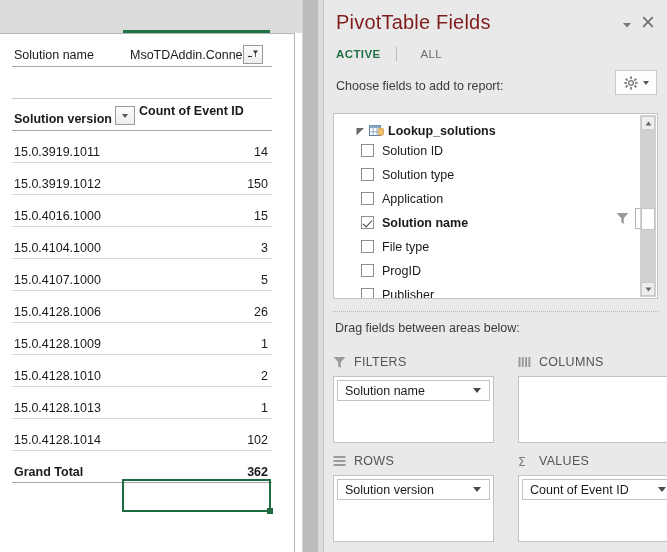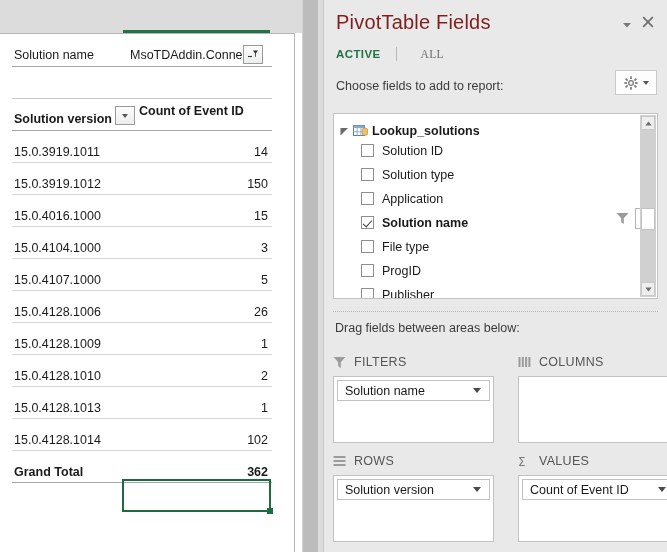--- a/index.html
+++ b/index.html
@@ -139,21 +139,21 @@
     cursor: pointer;
   }
   .tabs {
     position: absolute; left: 12px; top: 44px; height: 20px;
   }
   .tab {
     display: inline-block; font-size: 11.5px; letter-spacing: .4px;
     vertical-align: middle;
   }
   .tab.active { color: #217346; font-weight: bold; }
-  .tab.inactive { color: #6d6d6d; margin-left: 19px; font-family: Liberation Serif, serif; }
+  .tab.inactive { color: #6d6d6d; margin-left: 19px; }
   .tab-sep {
     display: inline-block; width: 1px; height: 14px; background: #b9b9b9;
     margin-left: 11px; vertical-align: middle;
   }
   .choose-label {
     position: absolute; left: 12px; top: 79px;
     font-size: 12.5px; color: #3b3b3b;
   }
   .gear-btn {
     position: absolute; left: 291px; top: 70px; width: 42px; height: 25px;
@@ -162,21 +162,21 @@
     cursor: pointer;
   }
 
   
   .fieldlist {
     position: absolute; left: 9px; top: 113px; width: 325px; height: 186px;
     background: #ffffff; border: 1px solid #c2c2c2;
     overflow: hidden;
   }
   .fl-root {
-    position: absolute; left: 6px; top: 8px; height: 18px;
+    position: absolute; left: 22px; top: 8px; height: 18px;
     display: flex; align-items: center; gap: 4px;
   }
   .fl-expander { width: 9px; height: 9px; }
   .fl-root-label {
     font-size: 12.5px; font-weight: bold; color: #1a1a1a;
   }
   .fl-item {
     position: absolute; left: 27px; height: 18px;
     display: flex; gap: 8px;
   }

